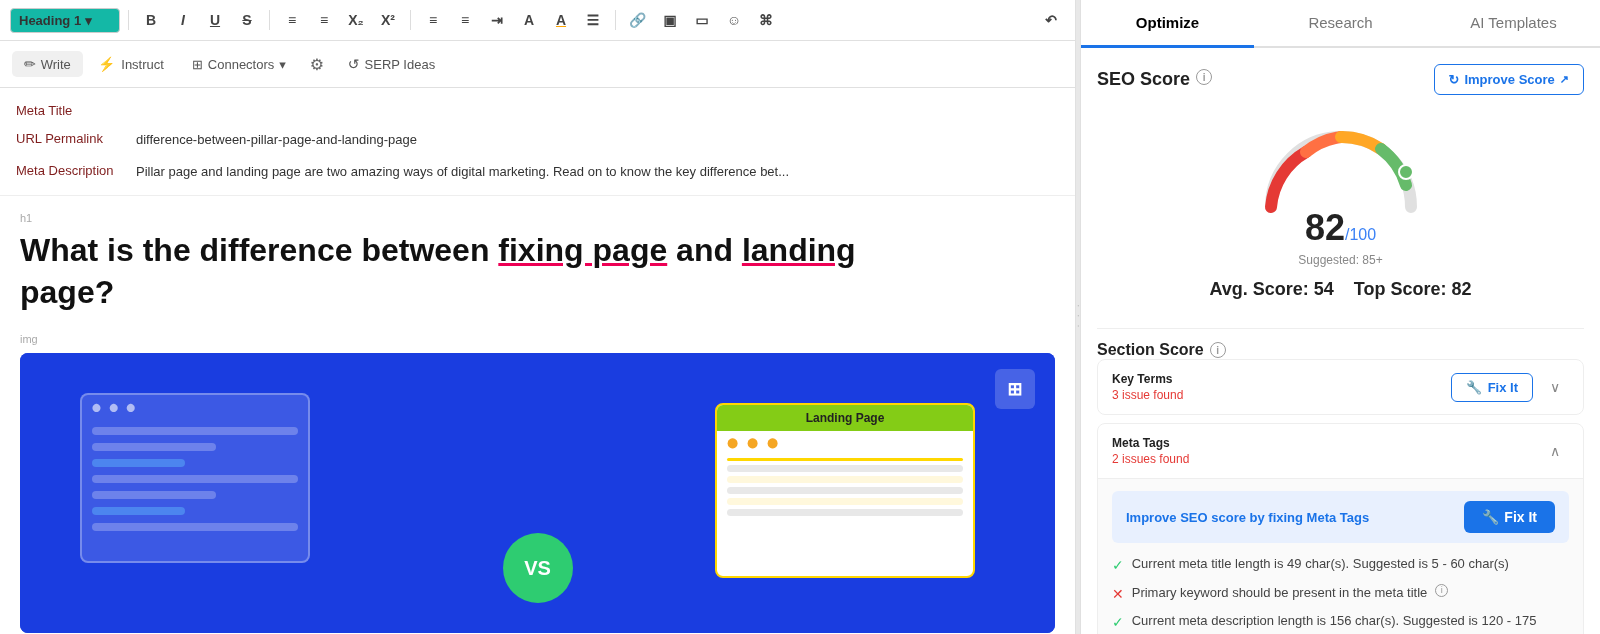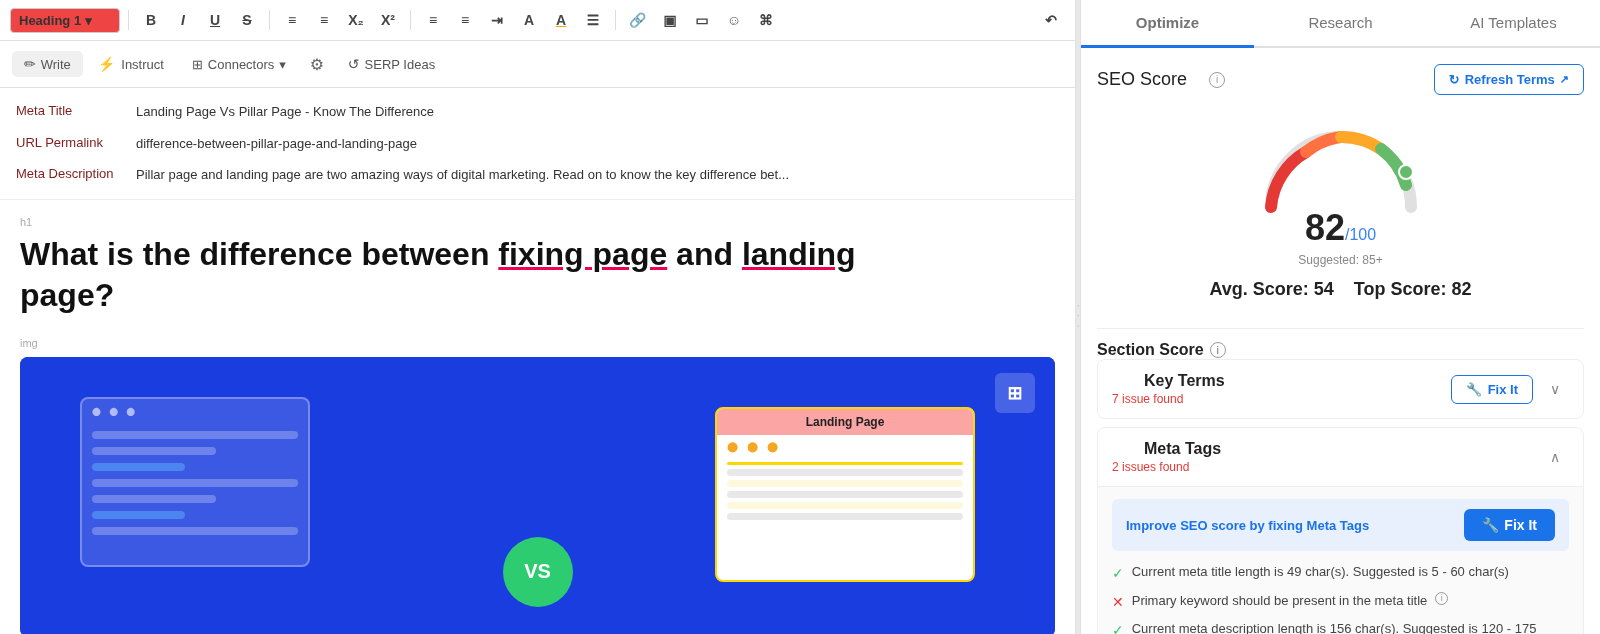--- a/index.html
+++ b/index.html
@@ -29,21 +29,21 @@
       display: flex;
       align-items: center;
       gap: 4px;
       padding: 4px 8px;
       border: 1px solid #ccc;
       border-radius: 4px;
       cursor: pointer;
       font-size: 13px;
       font-weight: 600;
       color: #333;
-      background: #ef4444;
+      background: #14b8a6;
       min-width: 110px;
     }
 
     .toolbar-divider {
       width: 1px;
       height: 20px;
       background: #ddd;
       margin: 0 4px;
     }
 
@@ -230,21 +230,21 @@
       right: 80px;
       top: 50px;
       width: 260px;
       height: 175px;
       background: #fff;
       border-radius: 8px;
       border: 2px solid #ffd700;
       overflow: hidden;
     }
     .lp-header {
-      background: #fca5a5;
+      background: #84cc16;
       padding: 6px 10px;
       font-size: 12px;
       font-weight: 700;
       color: #222;
       text-align: center;
     }
     .lp-dots {
       padding: 6px 10px;
       font-size: 10px;
       color: #f5a623;
@@ -314,46 +314,45 @@
       padding: 14px 10px;
       text-align: center;
       font-size: 15px;
       font-weight: 500;
       color: #777;
       cursor: pointer;
       border-bottom: 3px solid transparent;
       margin-bottom: -2px;
     }
     .panel-tab.active {
-      color: #737373;
+      color: #000000;
       border-bottom: 3px solid #1a73e8;
       font-weight: 600;
     }
 
     
     .panel-content {
       flex: 1;
       overflow-y: auto;
       padding: 16px;
     }
 
     .seo-score-header {
       display: flex;
       align-items: center;
       justify-content: space-between;
       margin-bottom: 12px;
     }
 
     .seo-score-title {
       font-size: 18px;
-      font-weight: 400;
+      font-weight: 700;
       color: #222;
       display: flex;
-      align-items: center;
-      gap: 22px;
+      gap: 6px;
     }
 
     .info-icon {
       width: 16px;
       height: 16px;
       border-radius: 50%;
       border: 1.5px solid #999;
       display: flex;
       align-items: center;
       justify-content: center;
@@ -445,24 +444,23 @@
     .score-item-header {
       display: flex;
       align-items: center;
       justify-content: space-between;
       padding: 12px 14px;
     }
 
     .score-item-left { flex: 1; }
 
     .score-item-title {
-      font-size: 16px;
+      font-size: 12px;
       font-weight: 600;
       color: #222;
-      margin-left: 32px;
     }
 
     .issue-count {
       font-size: 12px;
       color: #e53935;
       margin-top: 2px;
     }
 
     .score-item-actions {
       display: flex;
@@ -622,21 +620,20 @@
     </button>
     <button class="sec-btn">
       <span class="icon">↺</span>
       <span>SERP Ideas</span>
     </button>
   </div>
 
   <div class="meta-section">
     <div class="meta-row">
       <span class="meta-label">Meta Title</span>
-      <span class="meta-value">Landing Page Vs Pillar Page - Know The Difference</span>
     </div>
     <div class="meta-row">
       <span class="meta-label">URL Permalink</span>
       <span class="meta-value">difference-between-pillar-page-and-landing-page</span>
     </div>
     <div class="meta-row">
       <span class="meta-label">Meta Description</span>
       <span class="meta-value">Pillar page and landing page are two amazing ways of digital marketing. Read on to know the key difference bet...</span>
     </div>
   </div>
@@ -703,21 +700,21 @@
 
     <div class="seo-score-header">
       <div class="seo-score-title">
         <span>SEO Score</span>
         <div class="info-icon">
           <span>i</span>
         </div>
       </div>
       <button class="refresh-btn">
         <span>↻</span>
-        <span>Refresh Terms</span>
+        <span>Improve Score</span>
         <span style="font-size:11px;">↗</span>
       </button>
     </div>
 
     <div class="gauge-container">
       <svg class="gauge-svg" viewBox="0 0 180 100">
 
         <path d="M 20 90 A 70 70 0 0 1 160 90" fill="none" stroke="#e0e0e0" stroke-width="12" stroke-linecap="round"></path>
 
         <path d="M 20 90 A 70 70 0 0 1 55 35" fill="none" stroke="#e53935" stroke-width="12" stroke-linecap="round"></path>
@@ -749,21 +746,21 @@
       <span>Section Score</span>
       <div class="info-icon">
         <span>i</span>
       </div>
     </div>
 
     <div class="score-item">
       <div class="score-item-header">
         <div class="score-item-left">
           <div class="score-item-title">Key Terms</div>
-          <div class="issue-count">7 issue found</div>
+          <div class="issue-count">3 issue found</div>
         </div>
         <div class="score-item-actions">
           <button class="fix-it-btn">
             <span>🔧</span>
             <span>Fix It</span>
           </button>
           <button class="chevron-btn">
             <span>∨</span>
           </button>
         </div>

